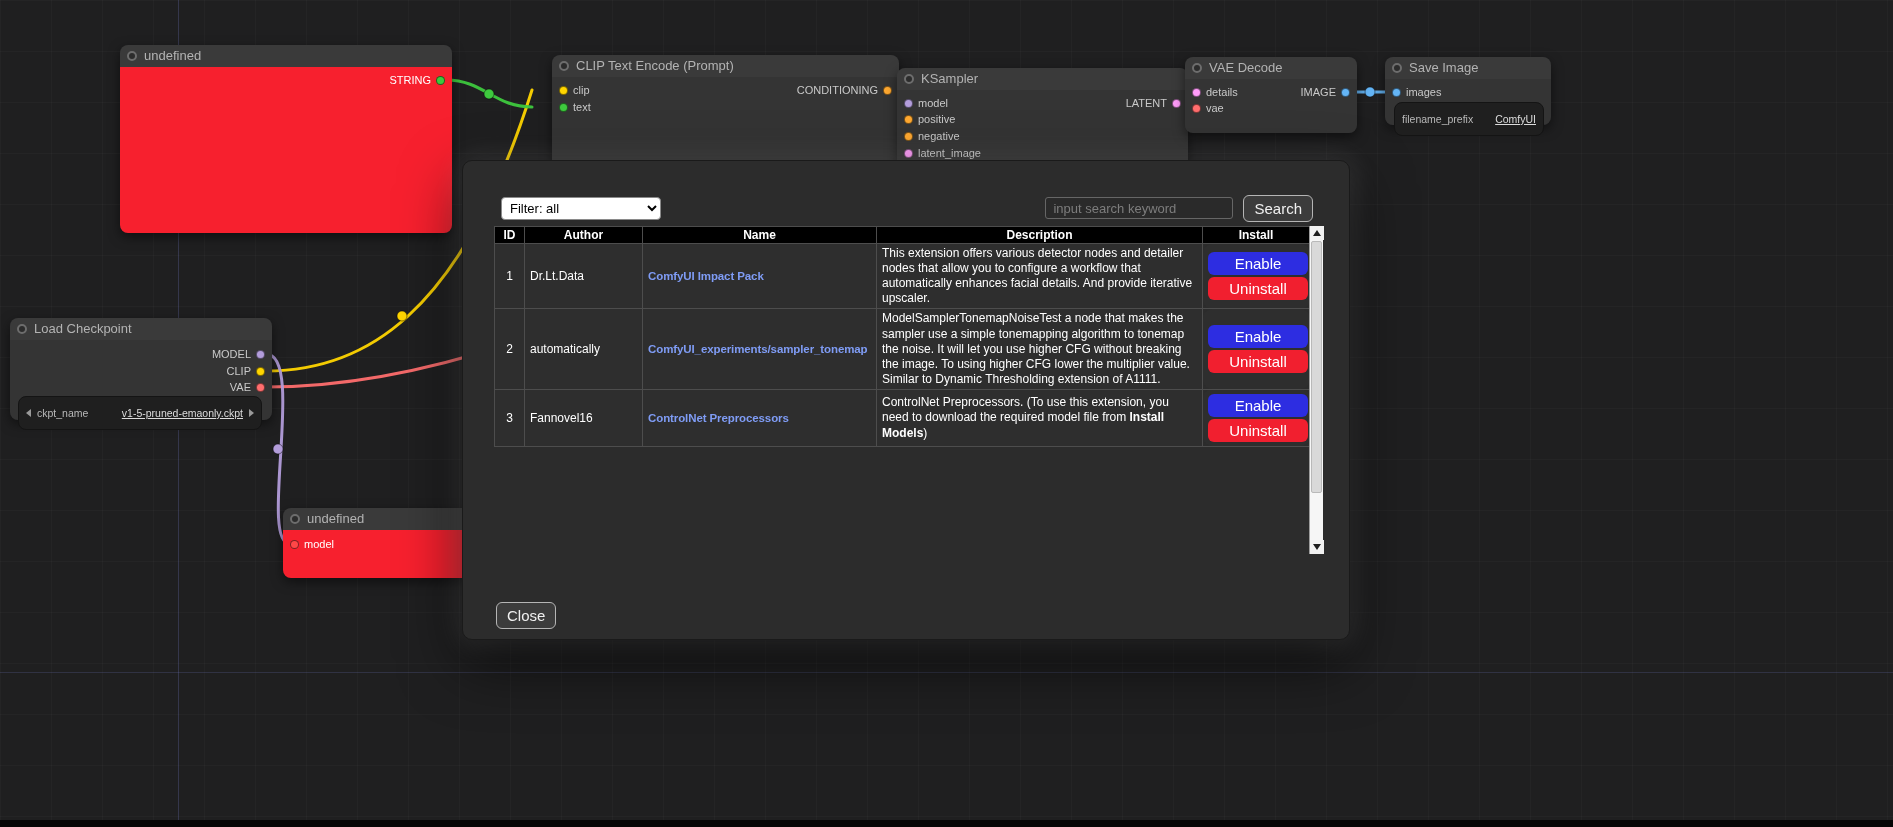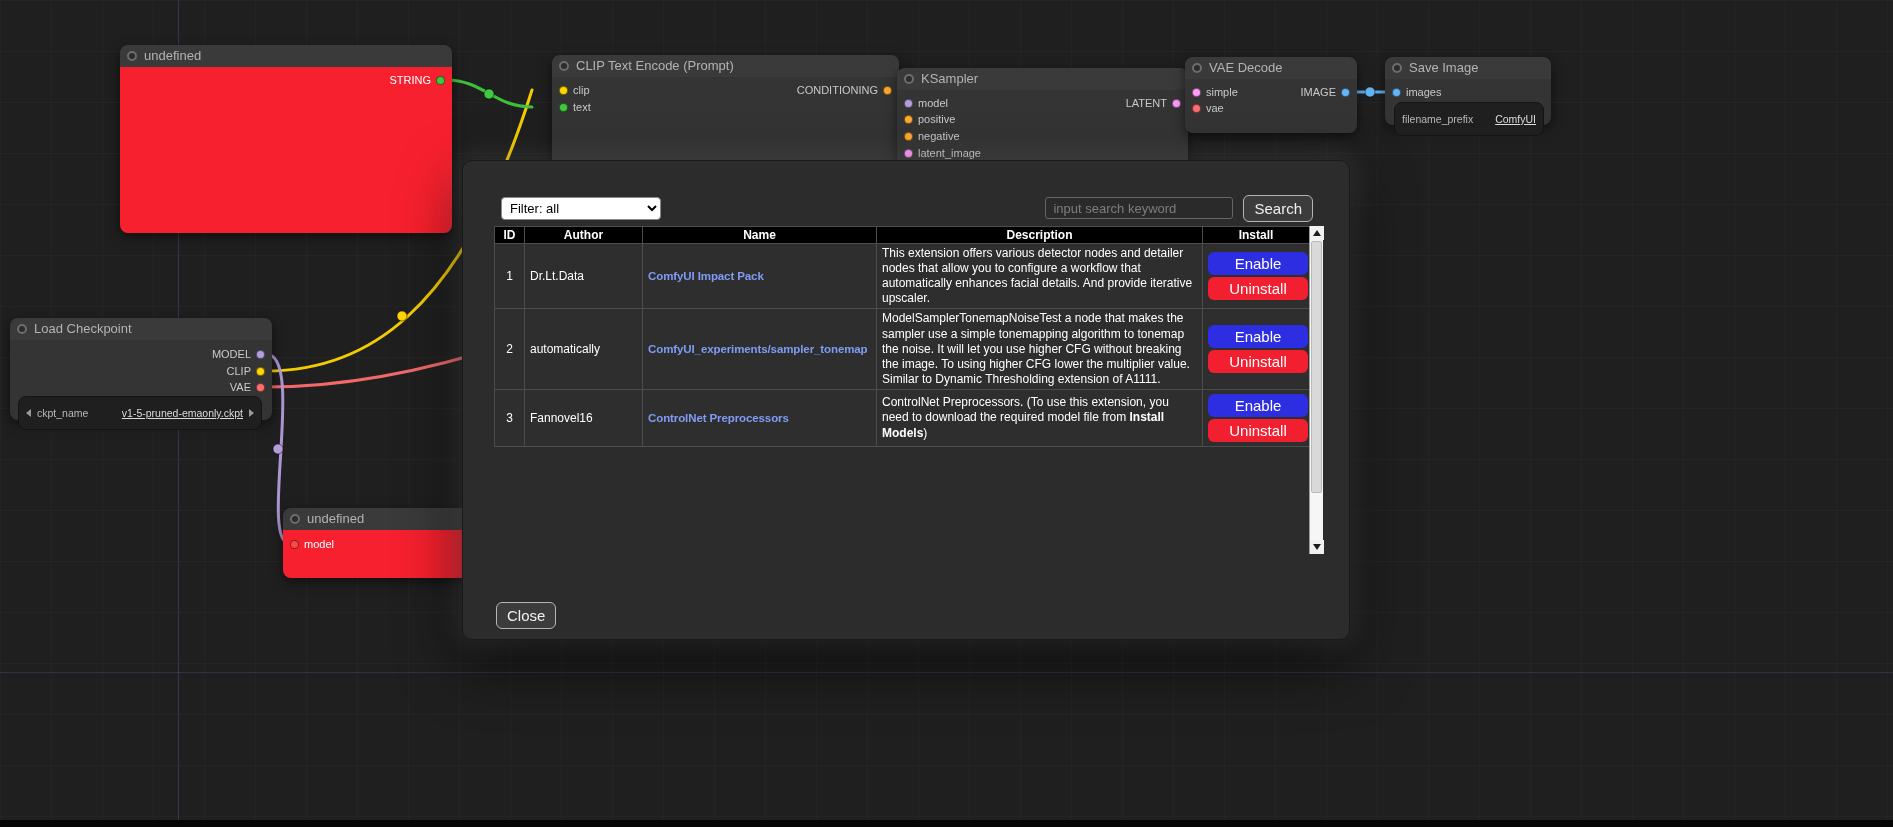--- a/index.html
+++ b/index.html
@@ -220,21 +220,21 @@
   </div>
 
   <div class="node" style="left:1185px; top:57px; width:172px; height:76px;">
     <div class="ntitle">
       <span class="cdot"></span>
       <span>VAE Decode</span>
     </div>
     <div class="nbody"></div>
     <div class="slot in" style="top:28px">
       <span class="dot dot-latent"></span>
-      <span class="slabel">simple</span>
+      <span class="slabel">details</span>
     </div>
     <div class="slot in" style="top:44px">
       <span class="dot dot-vae"></span>
       <span class="slabel">vae</span>
     </div>
     <div class="slot out" style="top:28px">
       <span class="slabel">IMAGE</span>
       <span class="dot dot-image"></span>
     </div>
   </div>

